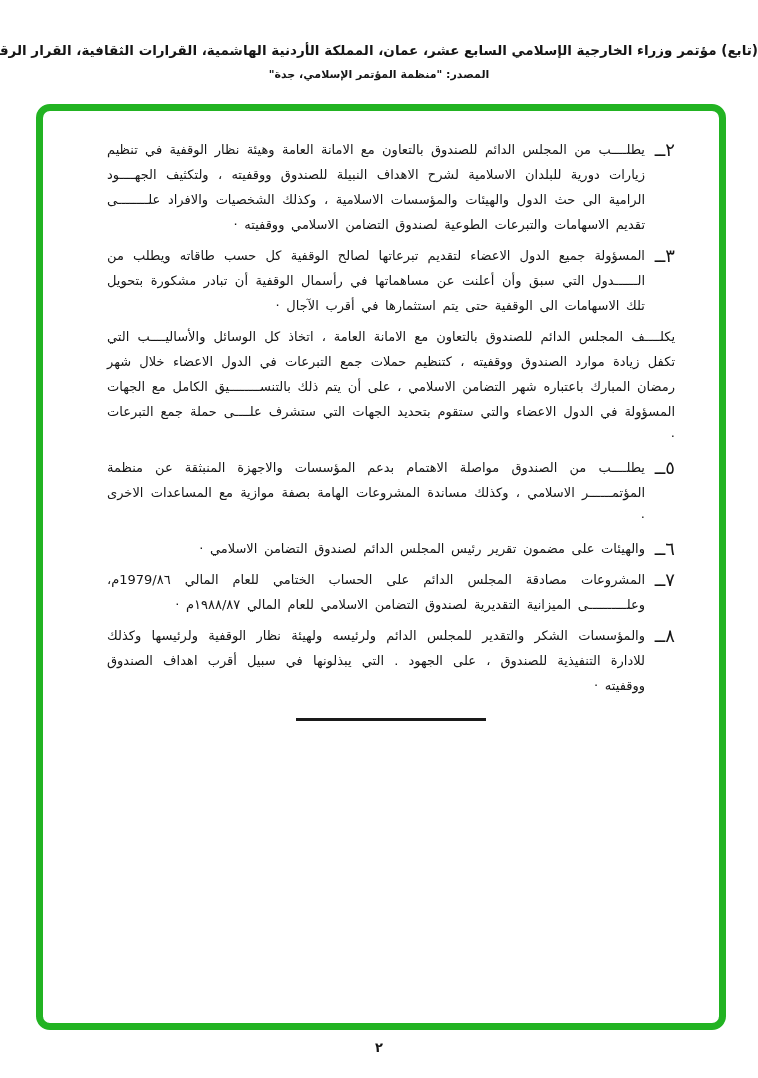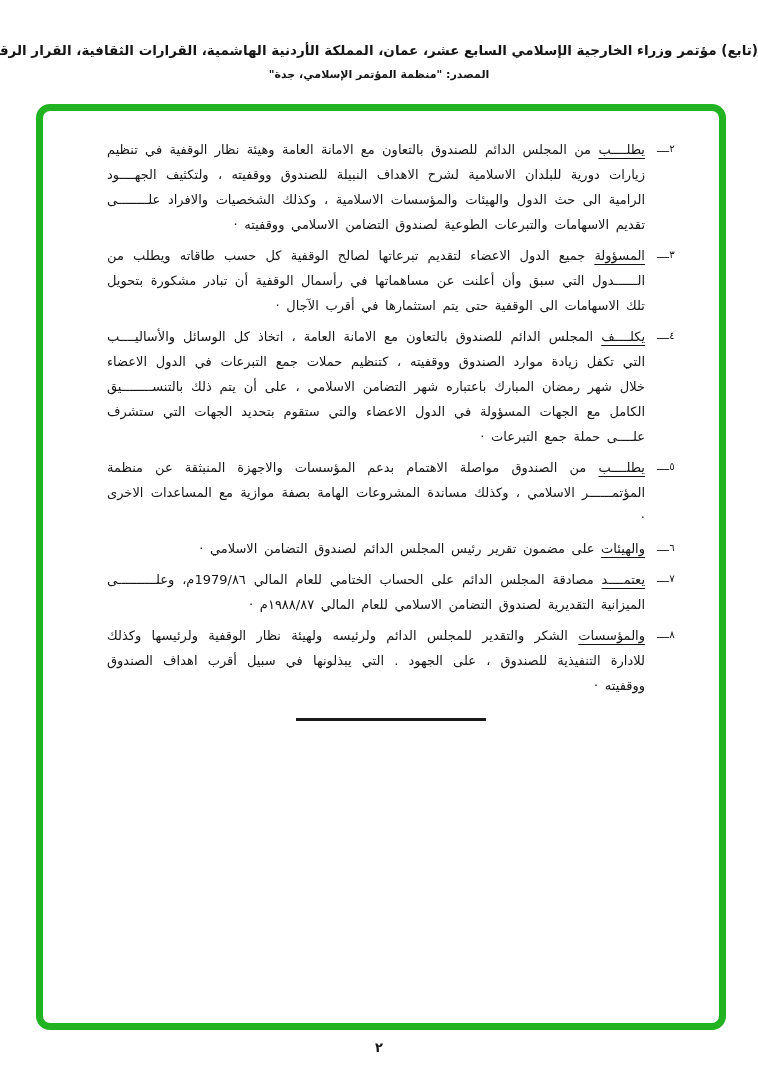--- a/index.html
+++ b/index.html
@@ -50,29 +50,27 @@
     word-spacing: 2.5px;
     text-align: justify;
   }
   .para {
     display: flex;
     margin: 0 0 6px 0;
   }
   .para .num {
     flex: 0 0 30px;
     white-space: nowrap;
-    font-size: 10px;
-    font-family: Liberation Mono, monospace;
+    font-size: 18px;
   }
   .para .text {
     flex: 1;
     text-align: justify;
   }
   .lead {
-    text-decoration: underline;
     text-underline-offset: 4px;
   }
   .divider {
     width: 190px;
     height: 2.5px;
     background: #1a1a1a;
     margin: 20px auto 0 auto;
   }
   .footer {
     position: absolute;
@@ -99,37 +97,36 @@
       <span class="num">٢ــ</span>
       <div class="text"><span class="lead">يطلــــب</span> <span>من المجلس الدائم للصندوق بالتعاون مع الامانة العامة وهيئة نظار الوقفية في تنظيم زيارات دورية للبلدان الاسلامية لشرح الاهداف النبيلة للصندوق ووقفيته ، ولتكثيف الجهــــود الرامية الى حث الدول والهيئات والمؤسسات الاسلامية ، وكذلك الشخصيات والافراد علــــــــى تقديم الاسهامات والتبرعات الطوعية لصندوق التضامن الاسلامي ووقفيته ·</span></div>
     </div>
 
     <div class="para">
       <span class="num">٣ــ</span>
       <div class="text"><span class="lead">المسؤولة</span> <span>جميع الدول الاعضاء لتقديم تبرعاتها لصالح الوقفية كل حسب طاقاته ويطلب من الــــــدول التي سبق وأن أعلنت عن مساهماتها في رأسمال الوقفية أن تبادر مشكورة بتحويل تلك الاسهامات الى الوقفية حتى يتم استثمارها في أقرب الآجال ·</span></div>
     </div>
 
     <div class="para">
-      <span class="num">٤ــ</span>
       <div class="text"><span class="lead">يكلــــف</span> <span>المجلس الدائم للصندوق بالتعاون مع الامانة العامة ، اتخاذ كل الوسائل والأساليــــب التي تكفل زيادة موارد الصندوق ووقفيته ، كتنظيم حملات جمع التبرعات في الدول الاعضاء خلال شهر رمضان المبارك باعتباره شهر التضامن الاسلامي ، على أن يتم ذلك بالتنســــــــيق الكامل مع الجهات المسؤولة في الدول الاعضاء والتي ستقوم بتحديد الجهات التي ستشرف علــــى حملة جمع التبرعات ·</span></div>
     </div>
 
     <div class="para">
       <span class="num">٥ــ</span>
       <div class="text"><span class="lead">يطلــــب</span> <span>من الصندوق مواصلة الاهتمام بدعم المؤسسات والاجهزة المنبثقة عن منظمة المؤتمــــــر الاسلامي ، وكذلك مساندة المشروعات الهامة بصفة موازية مع المساعدات الاخرى ·</span></div>
     </div>
 
     <div class="para">
       <span class="num">٦ــ</span>
       <div class="text"><span class="lead">والهيئات</span> <span>على مضمون تقرير رئيس المجلس الدائم لصندوق التضامن الاسلامي ·</span></div>
     </div>
 
     <div class="para">
       <span class="num">٧ــ</span>
-      <div class="text"><span class="lead">يعتمــــد</span> <span>مصادقة المجلس الدائم على الحساب الختامي للعام المالي 1979/٨٦م، وعلــــــــــى الميزانية التقديرية لصندوق التضامن الاسلامي للعام المالي ١٩٨٨/٨٧م ·</span></div>
+      <div class="text"><span class="lead">المشروعات</span> <span>مصادقة المجلس الدائم على الحساب الختامي للعام المالي 1979/٨٦م، وعلــــــــــى الميزانية التقديرية لصندوق التضامن الاسلامي للعام المالي ١٩٨٨/٨٧م ·</span></div>
     </div>
 
     <div class="para">
       <span class="num">٨ــ</span>
       <div class="text"><span class="lead">والمؤسسات</span> <span>الشكر والتقدير للمجلس الدائم ولرئيسه ولهيئة نظار الوقفية ولرئيسها وكذلك للادارة التنفيذية للصندوق ، على الجهود . التي يبذلونها في سبيل أقرب اهداف الصندوق ووقفيته ·</span></div>
     </div>
 
     <div class="divider"></div>
 
   </div>

